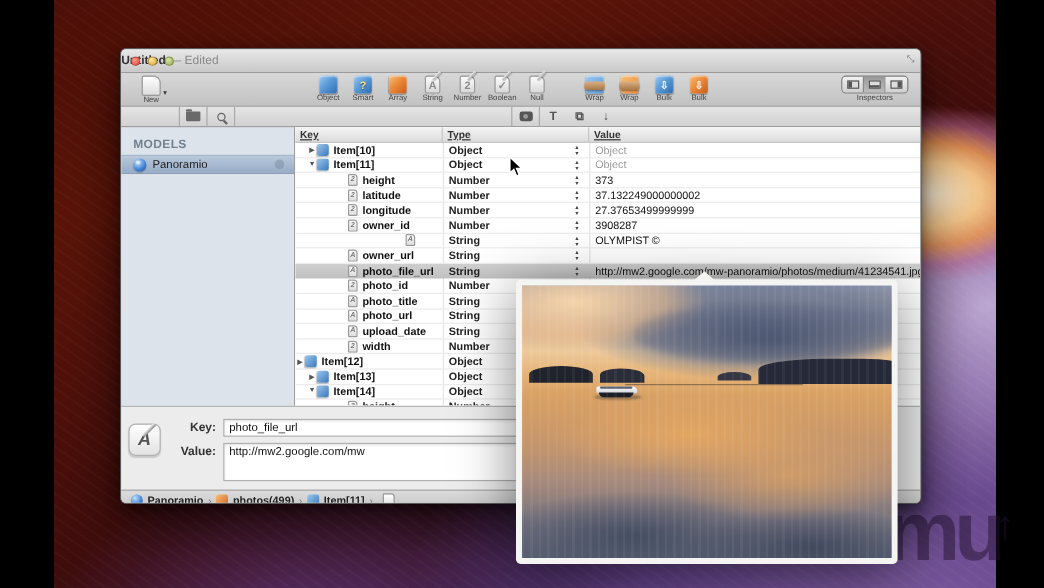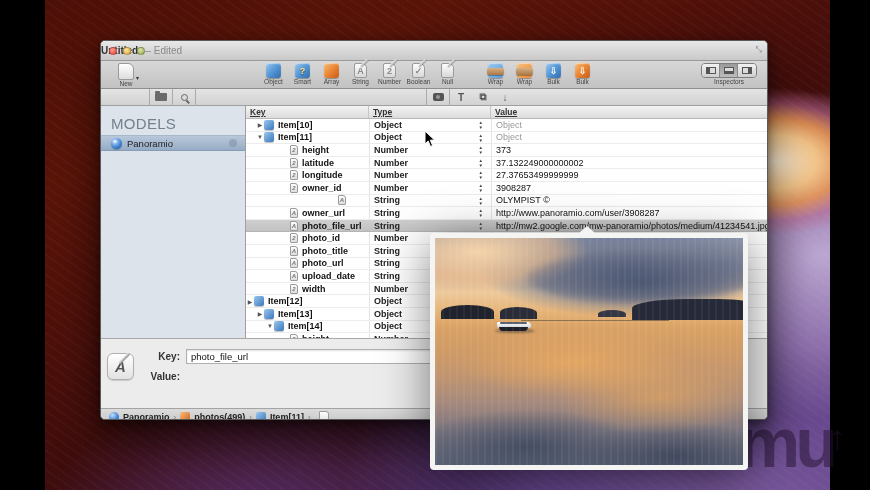--- a/index.html
+++ b/index.html
@@ -83,21 +83,21 @@
   .folder-shape::before { content:""; position:absolute; left:0; top:-2px; width:5px; height:2px; background:#6a6a6a; border-radius:1px 1px 0 0; }
   .mag-shape { width:7px; height:7px; border:1.5px solid #666; border-radius:50%; position:relative; }
   .mag-shape::after { content:""; position:absolute; right:-3px; bottom:-3px; width:4px; height:1.5px; background:#666; transform:rotate(45deg); }
   .cam-shape { width:11px; height:8px; background:#555; border-radius:2px; position:relative; }
   .cam-shape::before { content:""; position:absolute; left:3.5px; top:2px; width:4px; height:4px; border-radius:50%; background:#999; }
   .tool-glyph { font-size:10px; color:#555; font-weight:bold; }
 
   
   .win-body { display:flex; height:232px; }
   .sidebar { width:145px; background:#dce3ea; border-right:1px solid #9f9f9f; padding-top:6px; }
-  .sb-section-title { font-size:15px; font-weight:normal; color:#72808f; padding:3px 0 3px 10px; letter-spacing:.3px; }
+  .sb-section-title { font-size:10px; font-weight:bold; color:#72808f; padding:3px 0 3px 10px; letter-spacing:.3px; }
   .sb-item { height:16px; display:flex; align-items:center; padding-left:10px; font-size:9.5px; color:#222; position:relative; }
   .sb-item.selected { background:linear-gradient(#b9c8da,#96accб); background:linear-gradient(#b9c8da,#96acc6); border-top:1px solid #a7b8cc; border-bottom:1px solid #889db5; }
   .globe { width:11px; height:11px; border-radius:50%; background:radial-gradient(circle at 35% 30%, #bfe0ff, #3d7fd0 60%, #1f4f90); margin-right:5px;
     position:relative; box-shadow:0 1px 1px rgba(0,0,0,.25); }
   .globe::after { content:""; position:absolute; left:2px; top:2px; width:4px; height:3px; background:rgba(255,255,255,.55); border-radius:50%; }
   .sync-badge { position:absolute; right:8px; width:8px; height:8px; border-radius:50%; background:rgba(120,135,155,.45); }
 
   .table-area { flex:1; background:#fff; position:relative; overflow:hidden; }
   .thead { height:13px; background:linear-gradient(#f4f4f4,#dcdcdc); border-bottom:1px solid #b9b9b9; display:flex; font-size:8.5px; font-weight:bold; color:#333; }
   .th { padding:1px 0 0 4px;text-decoration:underline; }
@@ -452,21 +452,20 @@
       <span class="kicon page-sm">A</span>
       <span class="rkey">owner_url</span>
     </div>
     <div class="cell-type">
       <span>String</span>
       <span class="stepper">
                   <span style="font-size:4.5px">▲</span>
                   <span style="font-size:4.5px">▼</span>
                 </span>
     </div>
-    <div class="cell-value">http://www.panoramio.com/user/3908287</div>
   </div>
 
   <div class="trow selected">
     <div class="cell-key" style="padding-left: 36px;">
       <span class="disc"></span>
       <span class="kicon page-sm">A</span>
       <span class="rkey">photo_file_url</span>
     </div>
     <div class="cell-type">
       <span>String</span>
@@ -584,21 +583,21 @@
       <span>Object</span>
       <span class="stepper">
                   <span style="font-size:4.5px">▲</span>
                   <span style="font-size:4.5px">▼</span>
                 </span>
     </div>
     <div class="cell-value muted">Object</div>
   </div>
 
   <div class="trow">
-    <div class="cell-key" style="padding-left: 20px;">
+    <div class="cell-key" style="padding-left: 10px;">
       <span class="disc">▼</span>
       <span class="kicon cube-sm"></span>
       <span class="rkey">Item[14]</span>
     </div>
     <div class="cell-type">
       <span>Object</span>
       <span class="stepper">
                   <span style="font-size:4.5px">▲</span>
                   <span style="font-size:4.5px">▼</span>
                 </span>
@@ -628,20 +627,21 @@
       <div class="type-btn">
         <span class="big-a">A</span>
       </div>
       <div class="kv-rows">
         <div class="kv-row">
           <span class="kv-label">Key:</span>
           <div class="kv-field">photo_file_url</div>
         </div>
         <div class="kv-row">
           <span class="kv-label">Value:</span>
+          <div class="kv-field kv-area">http://mw2.google.com/mw</div>
         </div>
       </div>
     </div>
 
     <div class="crumbbar">
       <span id="crumb-host" style="display:flex;align-items:center">
   <span class="crumb">
     <span class="ci globe-sm"></span>
     <span class="cl">Panoramio</span>
   </span>

